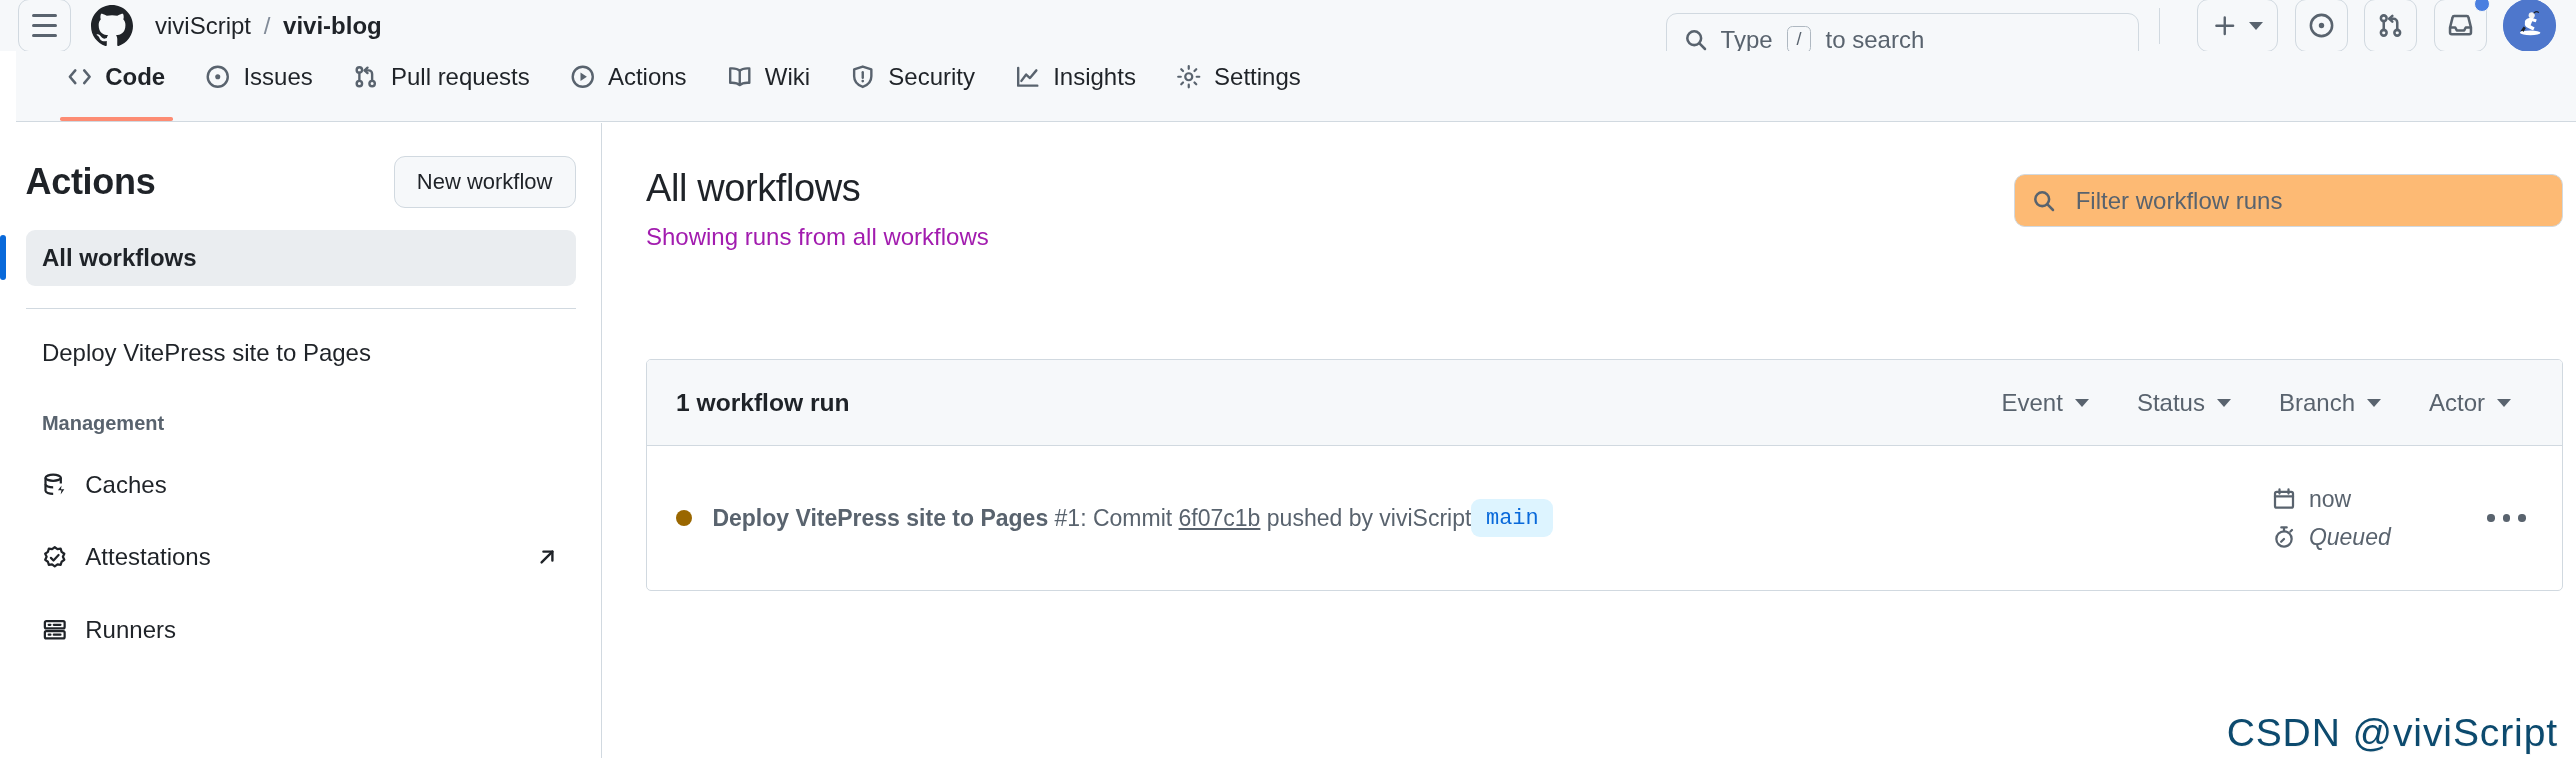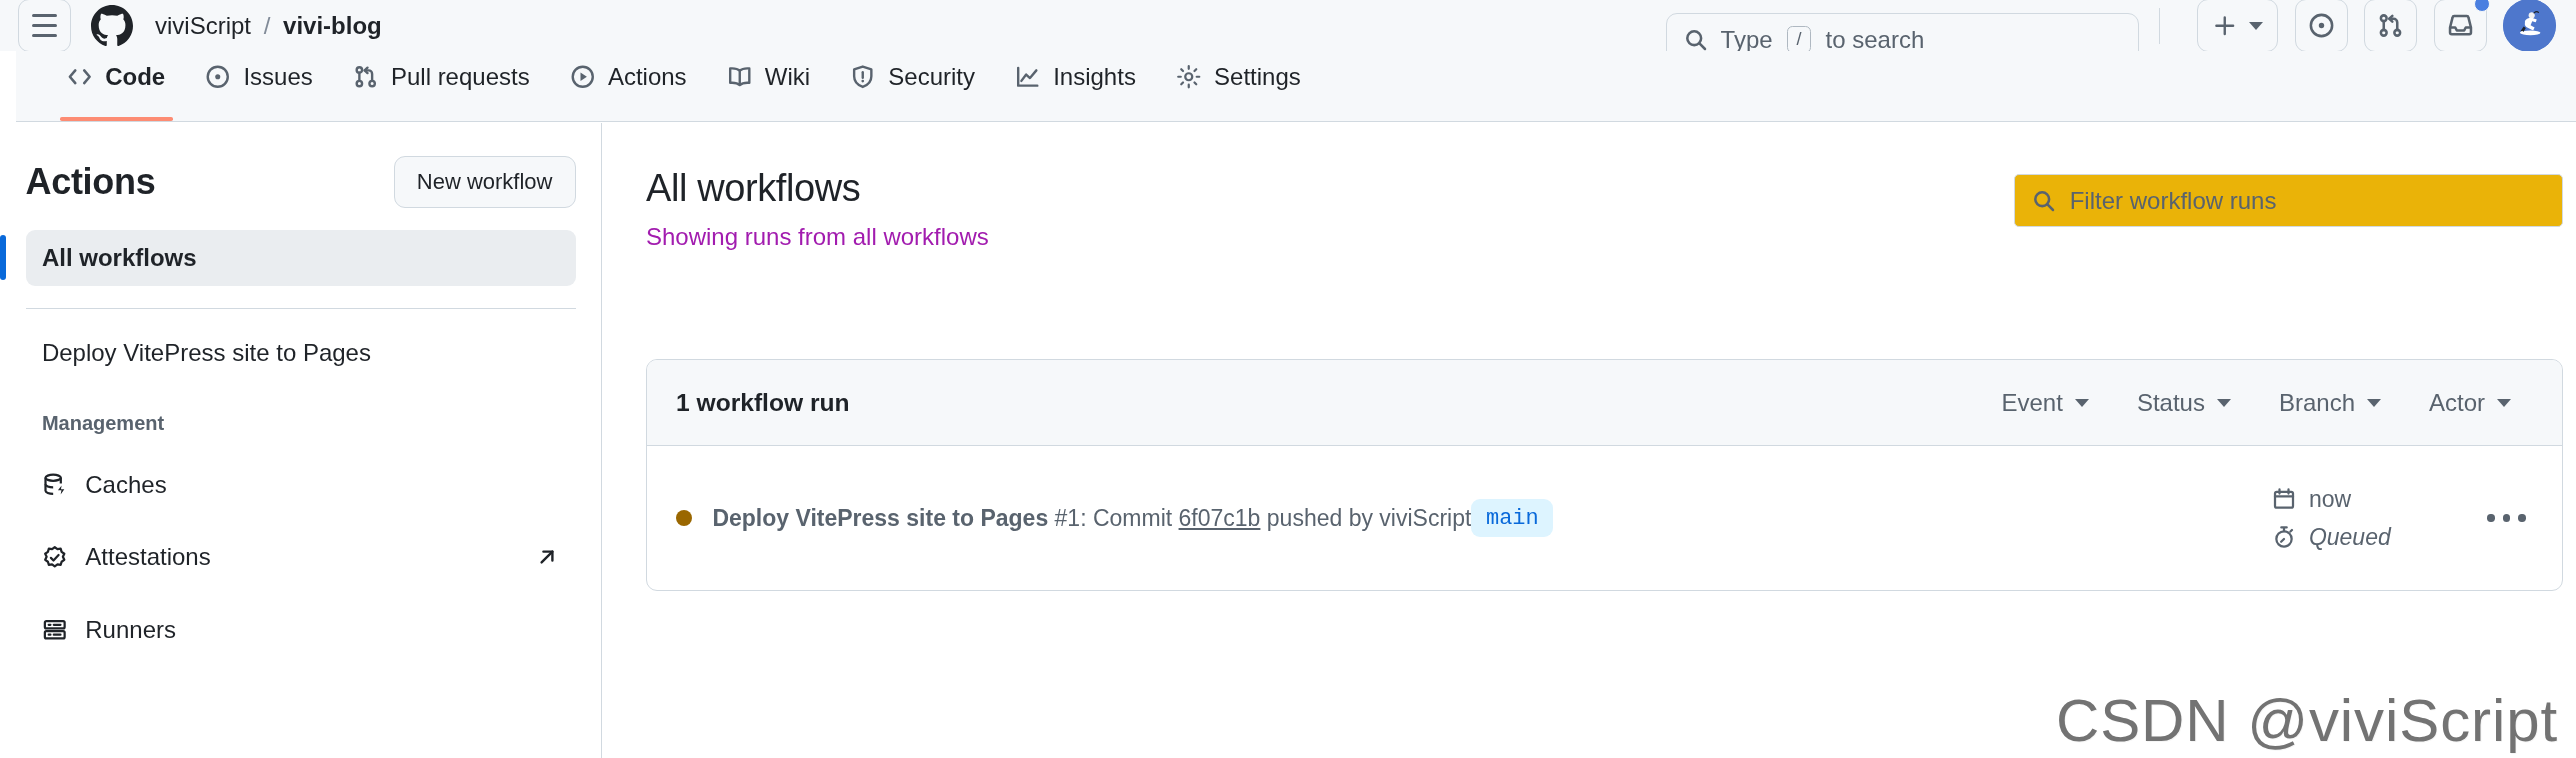--- a/index.html
+++ b/index.html
@@ -131,30 +131,30 @@
     position: absolute; left: 603px; top: 123px; width: 1973px; height: 636px;
     background: #ffffff; padding: 0;
   }
   .main-head {
     display: flex; align-items: flex-start; justify-content: space-between;
     padding: 44px 12.7px 0 43px;
   }
   .main-title { font-size: 38px; font-weight: normal; color: #1f2328; letter-spacing: -0.4px; }
   .main-sub { font-size: 24px; color: #a21caf; margin-top: 12.7px; }
   .filter-box {
-    width: 549px; height: 53px; border: 0.9px solid #d1d9e0; border-radius: 5px;
-    background: #eab308; display: flex; align-items: center; gap: 14px;
+    width: 549px; height: 53px; border: 0.9px solid #d1d9e0; border-radius: 11px;
+    background: #fdba74; display: flex; align-items: center; gap: 20px;
     padding: 0 16.4px; cursor: text; color: #59636e; font-size: 24px;
     margin-top: 7.3px; flex: none;
   }
 
   
   .wf-card {
     position: absolute; left: 43px; top: 236px; width: 1917px;
-    border: 0.9px solid #d1d9e0; border-radius: 11px; overflow: hidden;
+    border: 0.9px solid #d1d9e0; border-radius: 5px; overflow: hidden;
     background: #ffffff;
   }
   .wf-card-head {
     background: #f6f8fa; border-bottom: 0.9px solid #d1d9e0;
     display: flex; align-items: center; justify-content: space-between;
     padding: 0 27px 0 29px; height: 86px;
   }
   .wf-count { font-size: 24.6px; font-weight: bold; color: #1f2328; }
   .wf-filters { display: flex; align-items: center; gap: 0; }
   .wf-filter {
@@ -195,21 +195,21 @@
   .time-line { display: flex; align-items: center; gap: 12.7px; font-size: 23px; color: #59636e; }
   .time-line.queued { font-style: italic; }
   .kebab {
     display: flex; align-items: center; gap: 8.2px; cursor: pointer; padding: 9px 5.5px;
   }
   .kebab i { width: 7.3px; height: 7.3px; border-radius: 50%; background: #59636e; display:block; }
 
   
   .watermark {
     position: absolute; right: 18px; bottom: 3.6px;
-    font-size: 60px; color: #737373; letter-spacing: 0.9px;
+    font-size: 39px; color: #0c4a6e; letter-spacing: 0.9px;
     font-family: "Liberation Sans", sans-serif;
     text-shadow: 0.9px 0.9px 0 #f6f6f6;
     user-select: none; white-space: nowrap;
   }
 </style>
 </head>
 <body>
 
 <div class="page">
 

